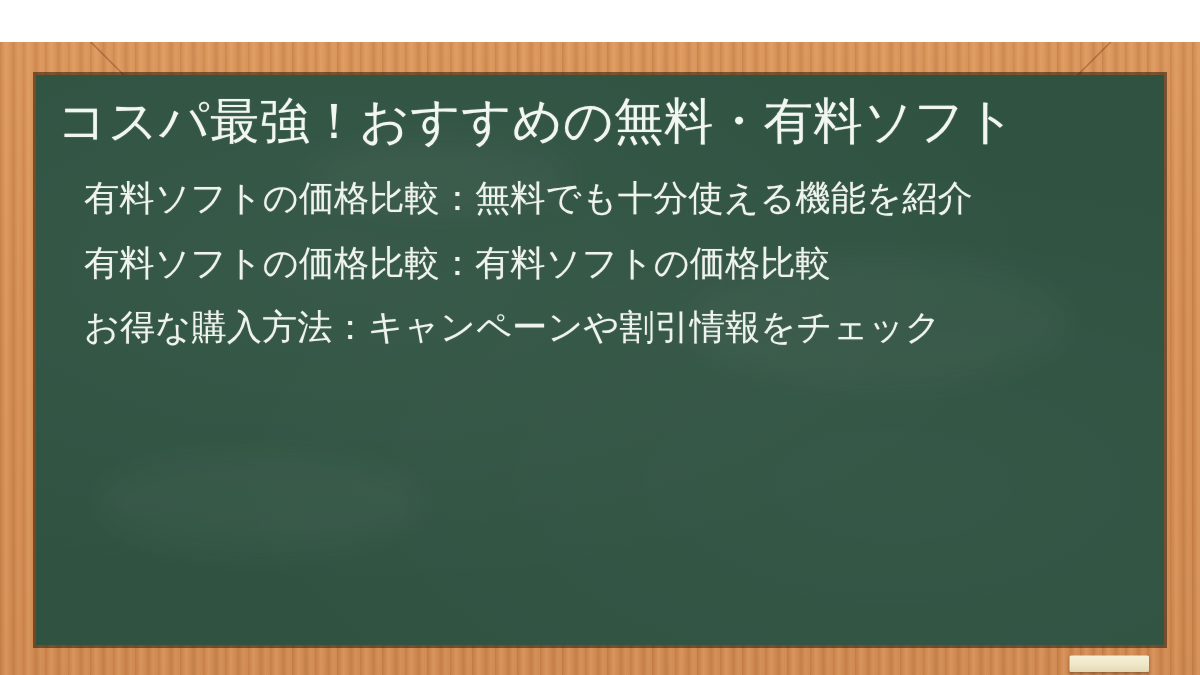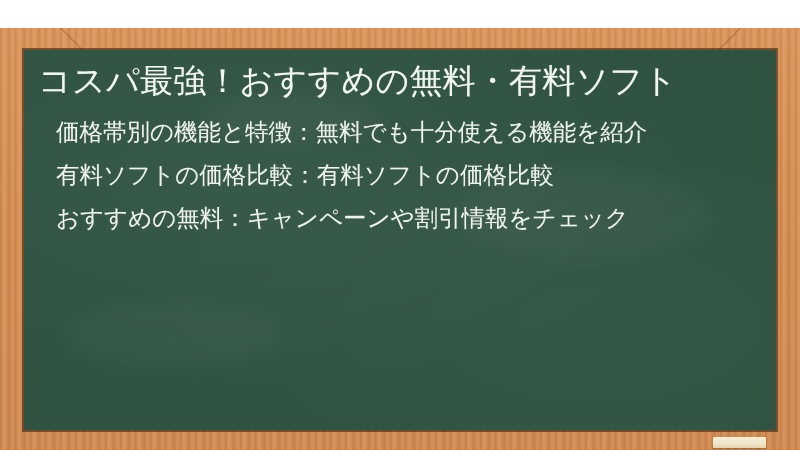--- a/index.html
+++ b/index.html
@@ -159,23 +159,23 @@
 
       <div class="smudge smudge-a"></div>
       <div class="smudge smudge-b"></div>
       <div class="smudge smudge-c"></div>
 
       <div class="content">
 
         <h1 class="board-title">コスパ最強！おすすめの無料・有料ソフト</h1>
 
         <ul class="item-list">
-          <li class="item">価格帯別の機能と特徴：無料でも十分使える機能を紹介</li>
+          <li class="item">有料ソフトの価格比較：無料でも十分使える機能を紹介</li>
           <li class="item">有料ソフトの価格比較：有料ソフトの価格比較</li>
-          <li class="item">おすすめの無料：キャンペーンや割引情報をチェック</li>
+          <li class="item">お得な購入方法：キャンペーンや割引情報をチェック</li>
         </ul>
 
       </div>
     </div>
   </div>
 
   <div class="chalk"></div>
 
 </div>
 

